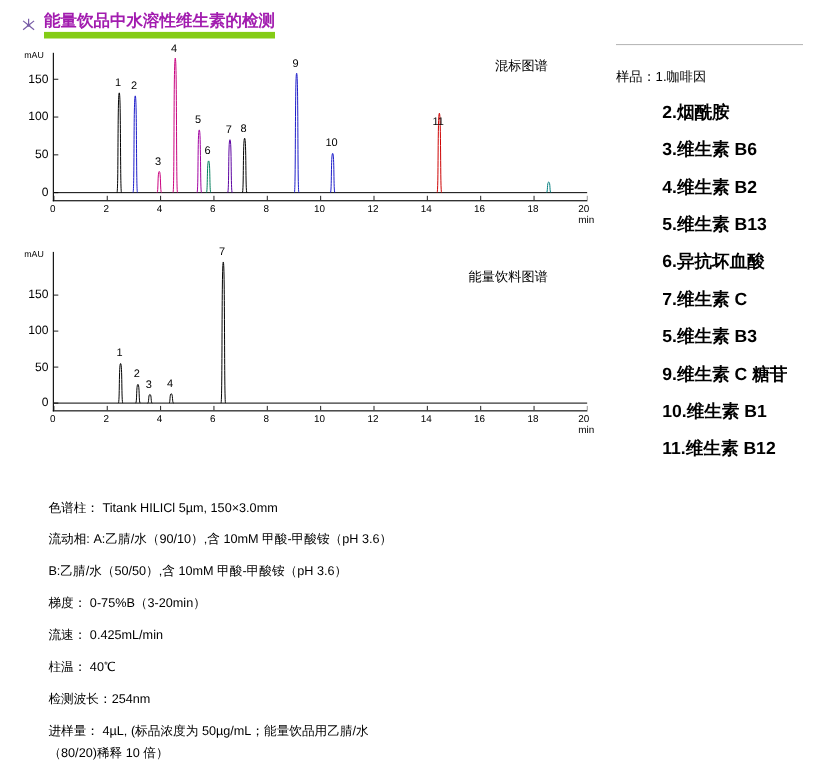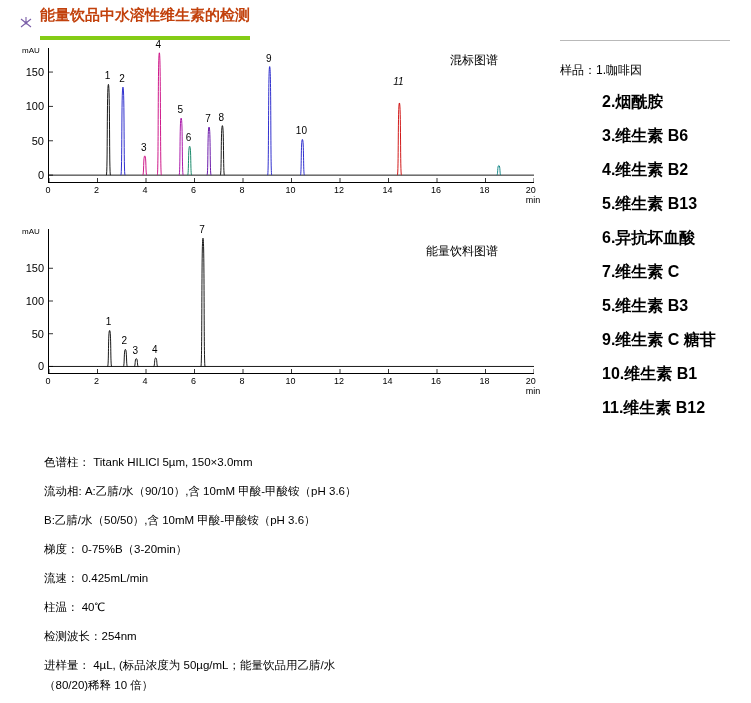--- a/index.html
+++ b/index.html
@@ -28,24 +28,24 @@
     width: 16px;
     height: 16px;
     margin-right: 6px;
     position: relative;
     flex: none;
   }
   .title-marker svg { display:block; }
   .title-text {
     font-size: 15px;
     font-weight: bold;
-    color: #c2410c;
+    color: #a21caf;
     white-space: nowrap;
-    border-bottom: 4px solid #84cc16;
-    padding-bottom: 12px;
+    border-bottom: 6px solid #84cc16;
+    padding-bottom: 0;
     line-height: 18px;
   }
 
   
   .panel {
     position: absolute;
   }
   #panel1 { left: 18px; top: 44px; width: 520px; height: 165px; }
   #panel2 { left: 18px; top: 225px; width: 520px; height: 175px; }
 
@@ -224,21 +224,21 @@
     <div class="peak-num" style="left: 89.4125px; top: 26.4205px;">1</div>
     <div class="peak-num" style="left: 103.962px; top: 29.1692px;">2</div>
     <div class="peak-num" style="left: 125.787px; top: 97.8872px;">3</div>
     <div class="peak-num" style="left: 140.337px; top: -5.18974px;">4</div>
     <div class="peak-num" style="left: 162.162px; top: 60.0923px;">5</div>
     <div class="peak-num" style="left: 170.65px; top: 88.2667px;">6</div>
     <div class="peak-num" style="left: 190.05px; top: 69.0256px;">7</div>
     <div class="peak-num" style="left: 203.387px; top: 67.6513px;">8</div>
     <div class="peak-num" style="left: 250.675px; top: 8.55385px;">9</div>
     <div class="peak-num" style="left: 283.413px; top: 81.3949px;">10</div>
-    <div class="peak-num" style="left: 380.412px; top: 32px; font-style: italic;">11</div>
+    <div class="peak-num" style="left: 380.412px; top: 62px;">11</div>
   </div>
 
 <div class="panel" id="panel2">
   <div class="ylabel">mAU</div>
   <div class="panel-caption" id="cap2">能量饮料图谱</div>
   <div class="plotbox" id="plot2">
       <svg width="485" height="144">
         <path d="M 0 137.45454545454547 L 485 137.45454545454547" stroke="#000" fill="none" stroke-width="0.9"></path>
         <path d="M 58.56375 137.45454545454547 C 59.9035625 137.45454545454547 59.025 101.45454545454545 60.625 101.45454545454545 C 62.225 101.45454545454545 61.3464375 137.45454545454547 62.68625 137.45454545454547" stroke="#000" fill="none" stroke-width="0.9"></path>
         <path d="M 74.32625 137.45454545454547 C 75.66606250000001 137.45454545454547 74.78750000000001 120.43636363636364 76.3875 120.43636363636364 C 77.9875 120.43636363636364 77.1089375 137.45454545454547 78.44875 137.45454545454547" stroke="#000" fill="none" stroke-width="0.9"></path>

